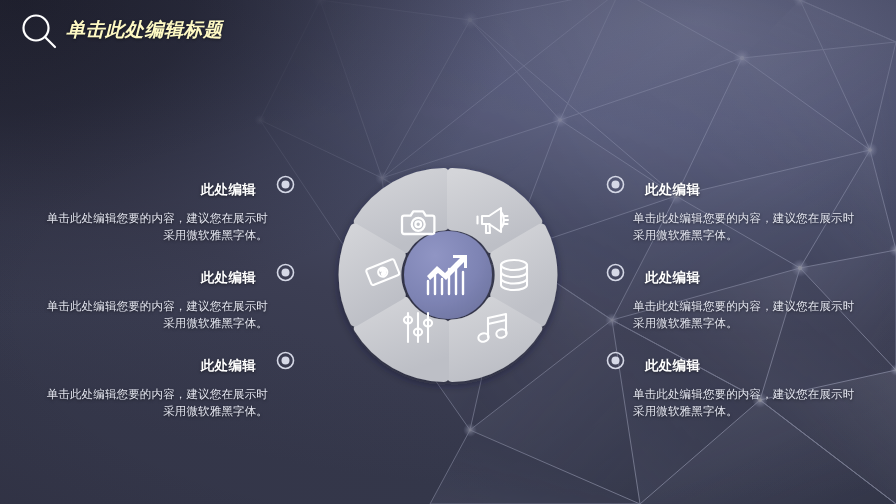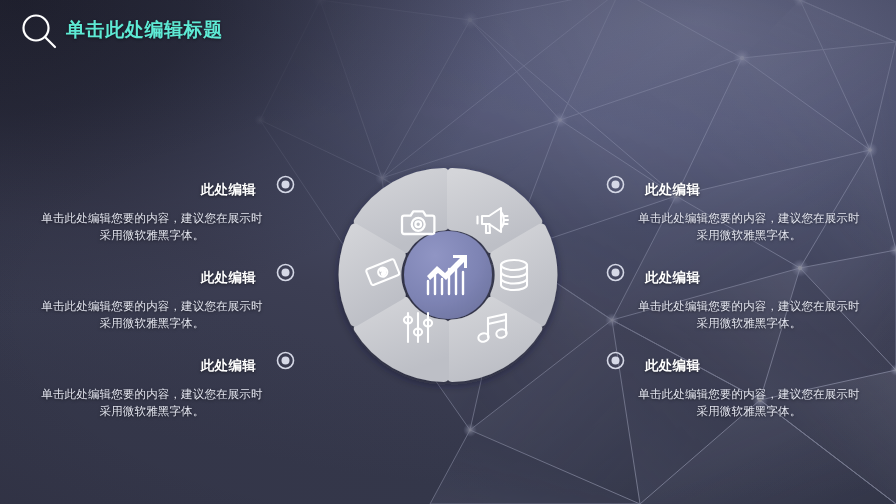--- a/index.html
+++ b/index.html
@@ -35,38 +35,38 @@
     background:
       radial-gradient(130% 110% at 50% 62%, rgba(0,0,0,0) 36%, rgba(20,21,32,.30) 84%, rgba(16,17,26,.50) 100%);
     pointer-events:none;
   }
 
   
   .header{position:absolute;left:0;top:0;width:100%;height:62px;}
   .search-icon{position:absolute;left:17px;top:9px;width:44px;height:44px;}
   .title{
     position:absolute;left:66px;top:17px;
-    font-size:19px;font-weight:bold;color:#5eead4;
+    font-size:19px;font-weight:bold;color:#fef9c3;
     letter-spacing:.6px;white-space:nowrap;
     text-shadow:0 1px 3px rgba(0,0,0,.45);
+    font-style:italic;
   }
 
   
   .block{position:absolute;width:232px;}
   .block .bullet{position:absolute;top:5px;width:19px;height:19px;}
   .block h3{
     margin:12px;font-size:13.5px;font-weight:bold;color:#ffffff;
     line-height:16px;letter-spacing:.3px;
     text-shadow:0 1px 3px rgba(0,0,0,.5);
   }
   .block p{
     margin:5px 0 0 0;font-size:11.5px;color:#e3e5ef;
     line-height:17px;letter-spacing:.15px;
     text-shadow:0 1px 3px rgba(0,0,0,.55);
-    text-align:center;
   }
   .block.left{text-align:right;padding-right:27px;}
   .block.left .bullet{right:0;}
   .block.right{text-align:left;padding-left:27px;}
   .block.right .bullet{left:0;}
 
   .bl1{left:36px;top:170px;}
   .bl2{left:36px;top:258px;}
   .bl3{left:36px;top:346px;}
   .br1{left:606px;top:170px;}

